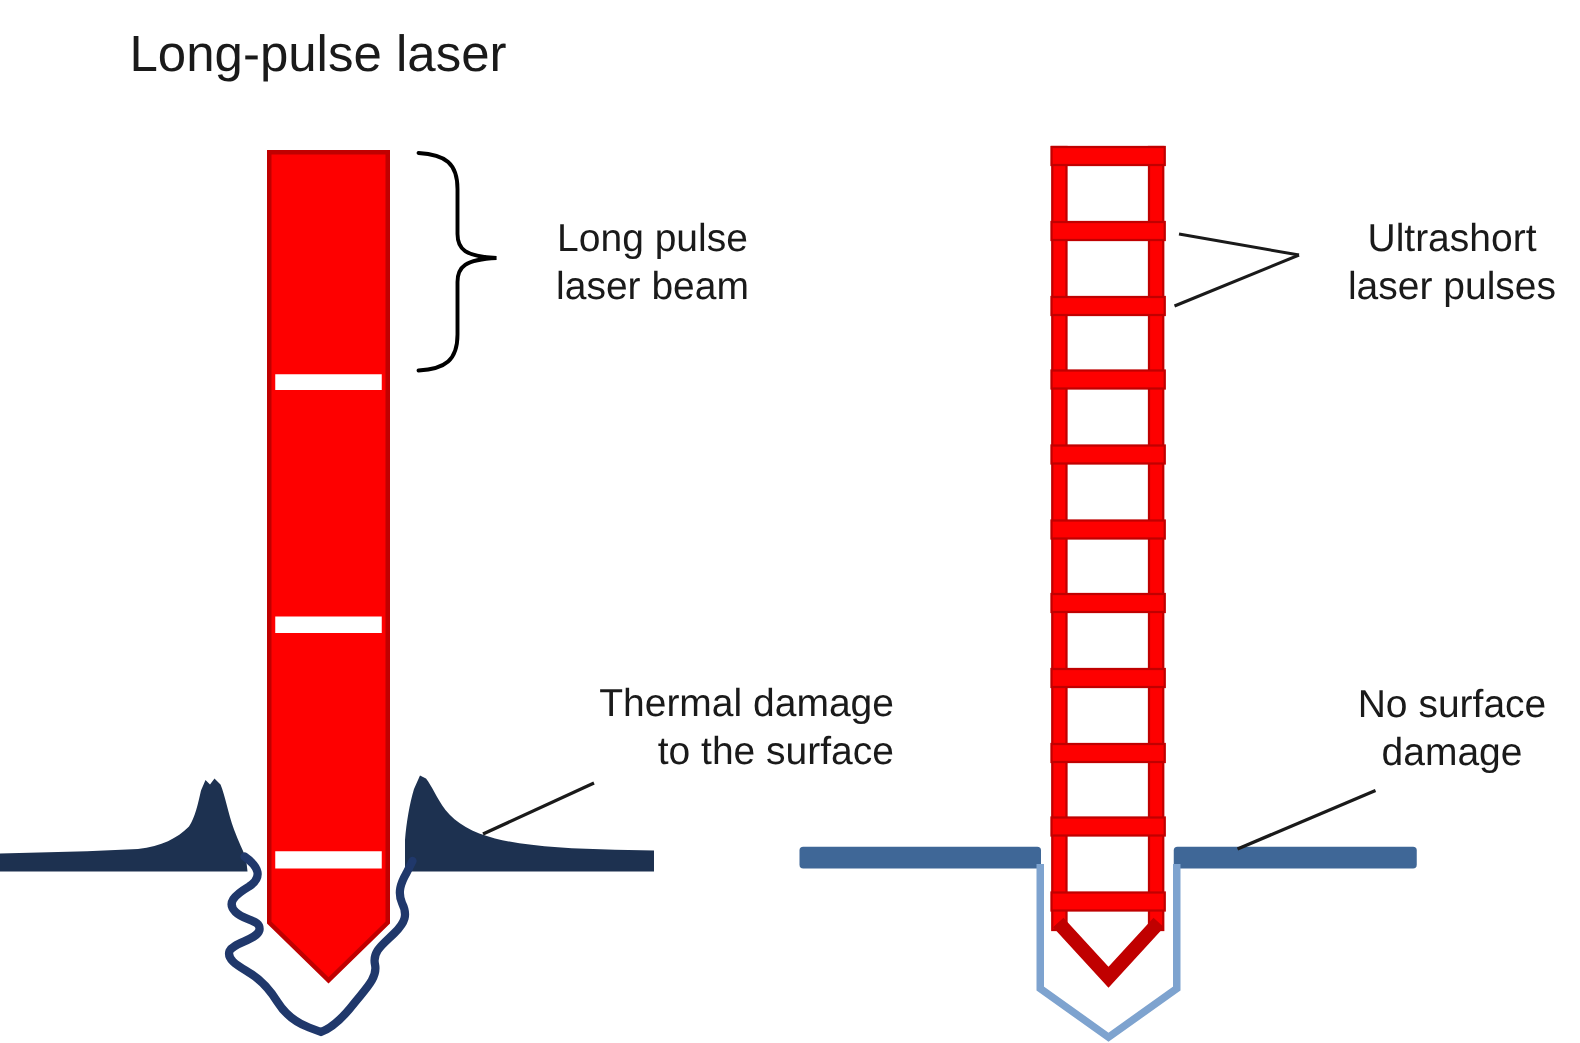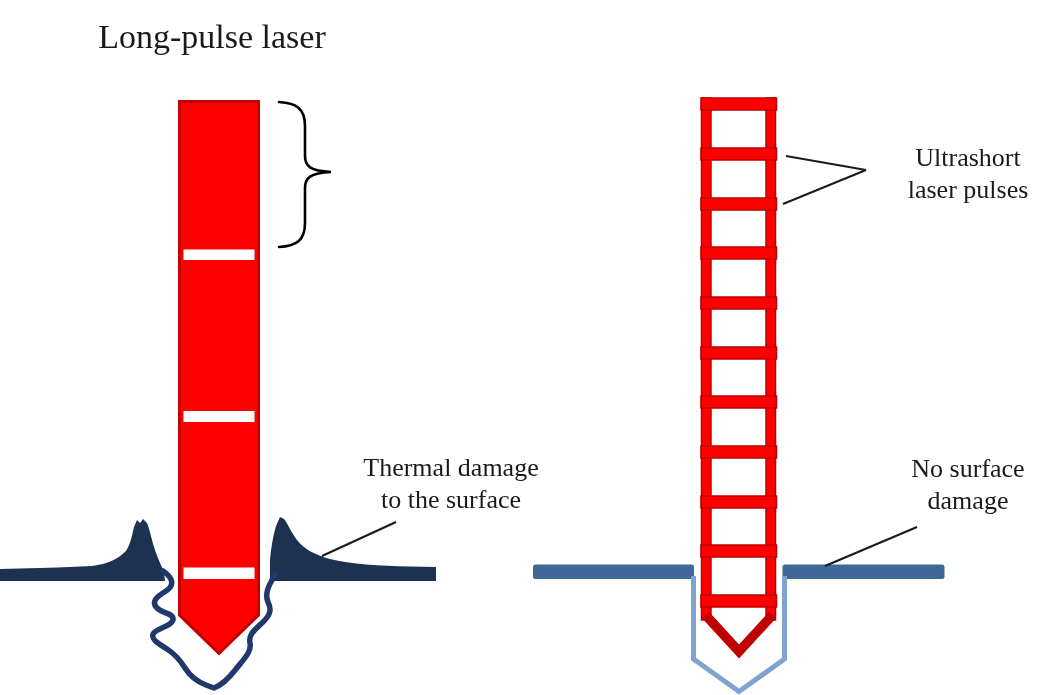--- a/index.html
+++ b/index.html
@@ -1,20 +1,20 @@
 <!DOCTYPE html>
 <html style="--laser-red: #fe0000; --laser-red-dark: #c00000; --navy: #1d3150; --melt-outline: #20386b; --steel-blue: #3f6797; --steel-light: #7ea3cf; --line: #1a1a1a; --text: #1a1a1a;"><head>
 <meta charset="utf-8">
 <style>
   html,body{margin:0;padding:0;background:#fff;}
   #stage{
     position:relative;
     width:1053px;height:695px;
     background:#fff;
-    font-family:Liberation Serif, serif;
+    font-family:Liberation Sans, sans-serif;
     overflow:hidden;
   }
   #diagram-svg{position:absolute;left:0;top:0;}
   .title{
     position:absolute;
     width:300px;
     text-align:center;
     font-size:34px;
     color:var(--text, #1a1a1a);
     white-space:pre-line;
@@ -100,22 +100,24 @@
 
       <path d="M693.5,576 L693.5,659 L739,691.5 L784.5,659 L784.5,576" fill="none" stroke="var(--steel-light)" stroke-width="5" stroke-linejoin="miter"></path>
     </g>
 
     <line x1="825" y1="566" x2="917" y2="527" stroke="var(--line)" stroke-width="2.2"></line>
   </svg>
 
   <div class="title" style="left:62px;top:17px;">Long-pulse laser</div>
 
 
+  <div class="annotation" style="left:350px;top:142px;width:170px;">Long pulse
+laser beam</div>
 
-  <div class="annotation" style="left:336px;top:452px;width:230px;">Thermal damage
+  <div class="annotation" style="left:366px;top:452px;width:230px;text-align:right;">Thermal damage
 to the surface</div>
 
   <div class="annotation" style="left:858px;top:142px;width:220px;">Ultrashort
 laser pulses</div>
 
   <div class="annotation" style="left:858px;top:453px;width:220px;">No surface
 damage</div>
 
 </div>
 

